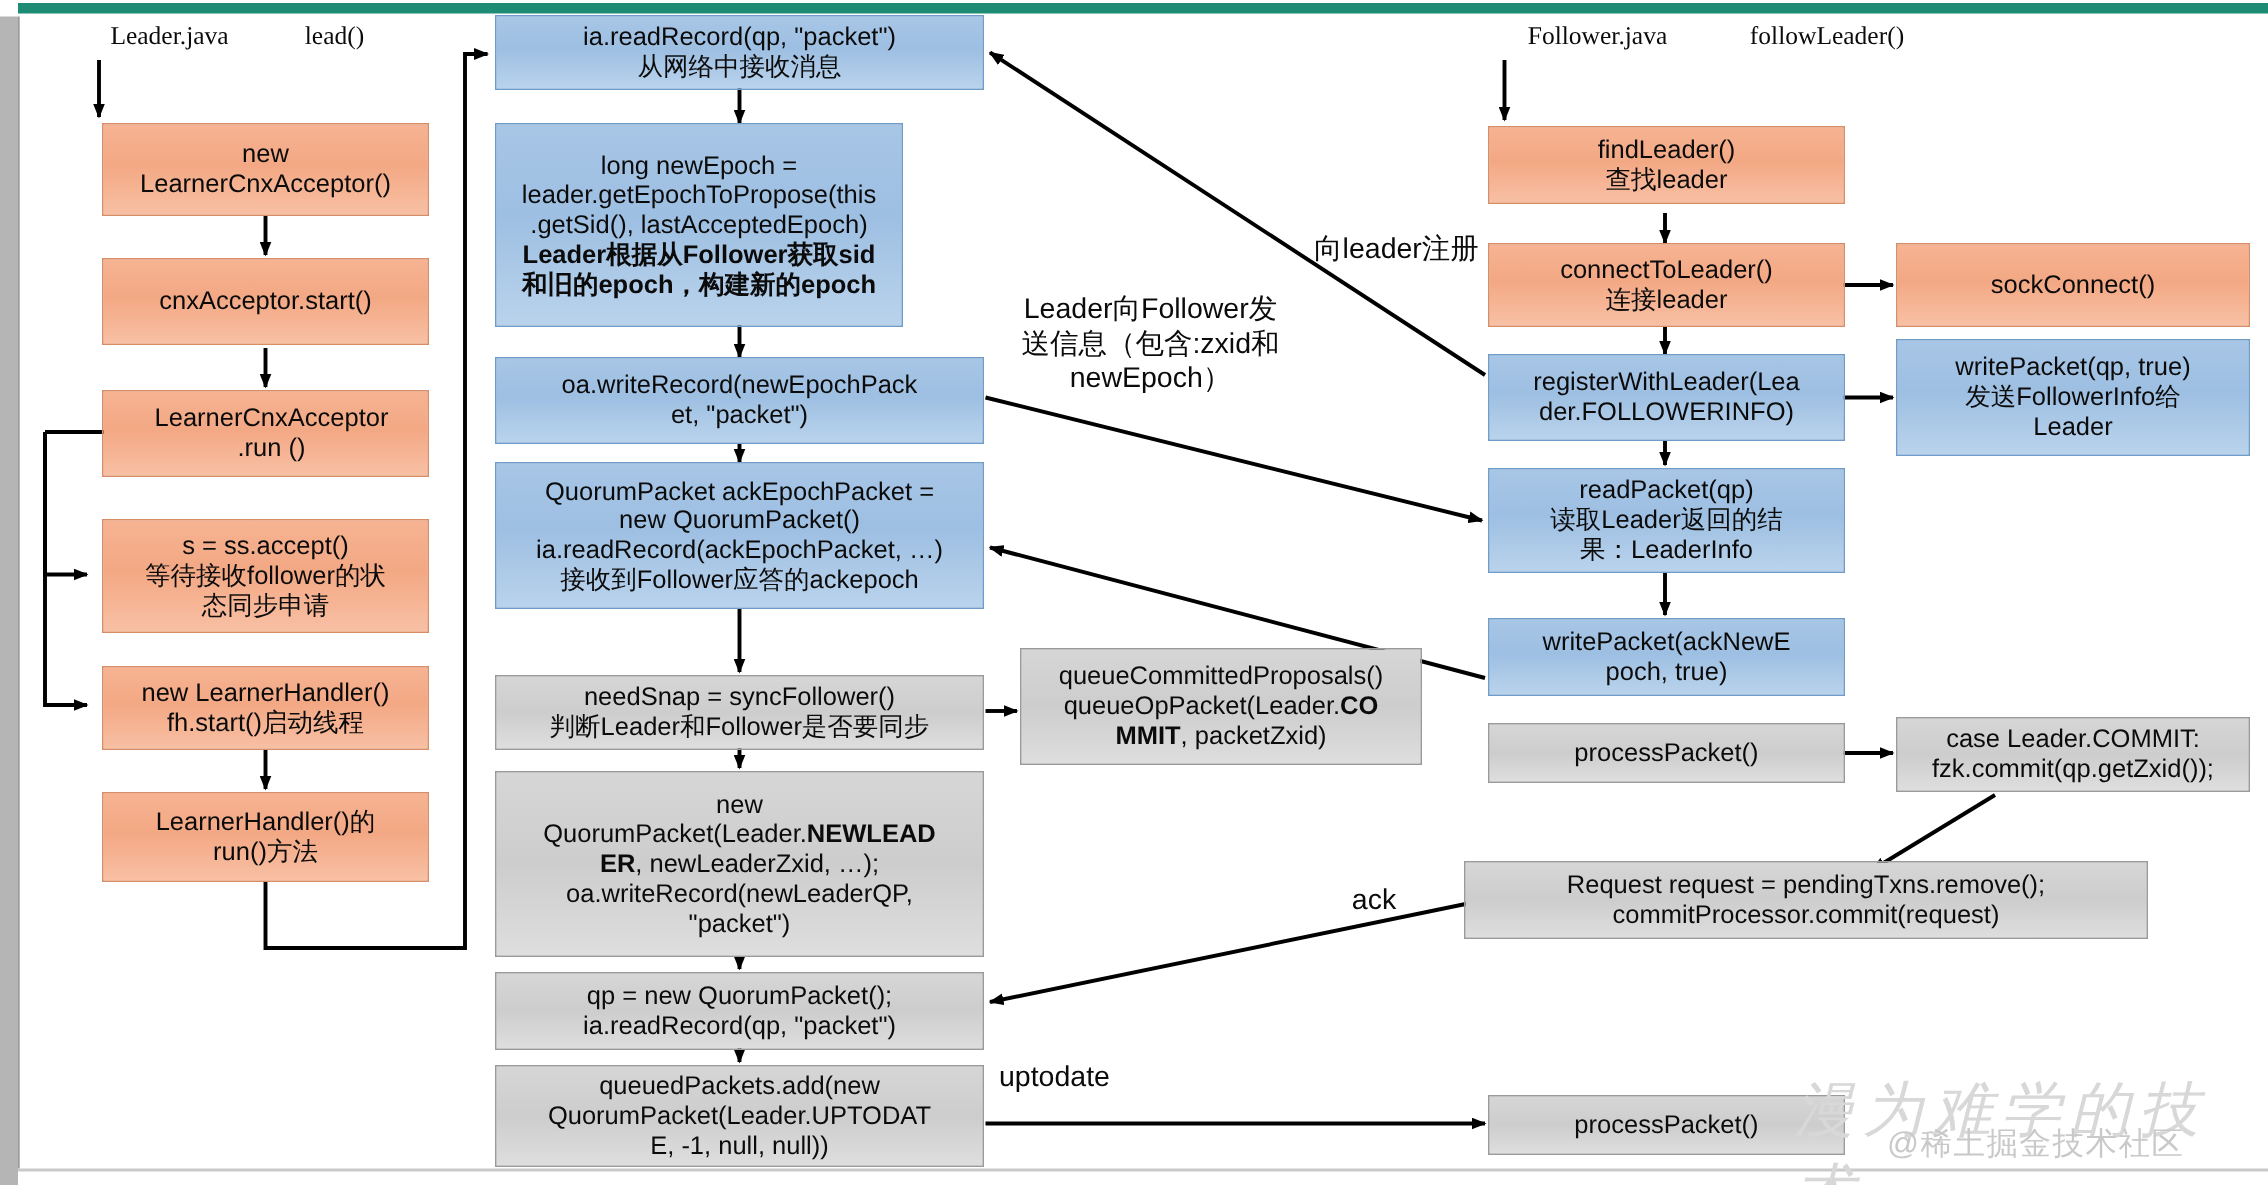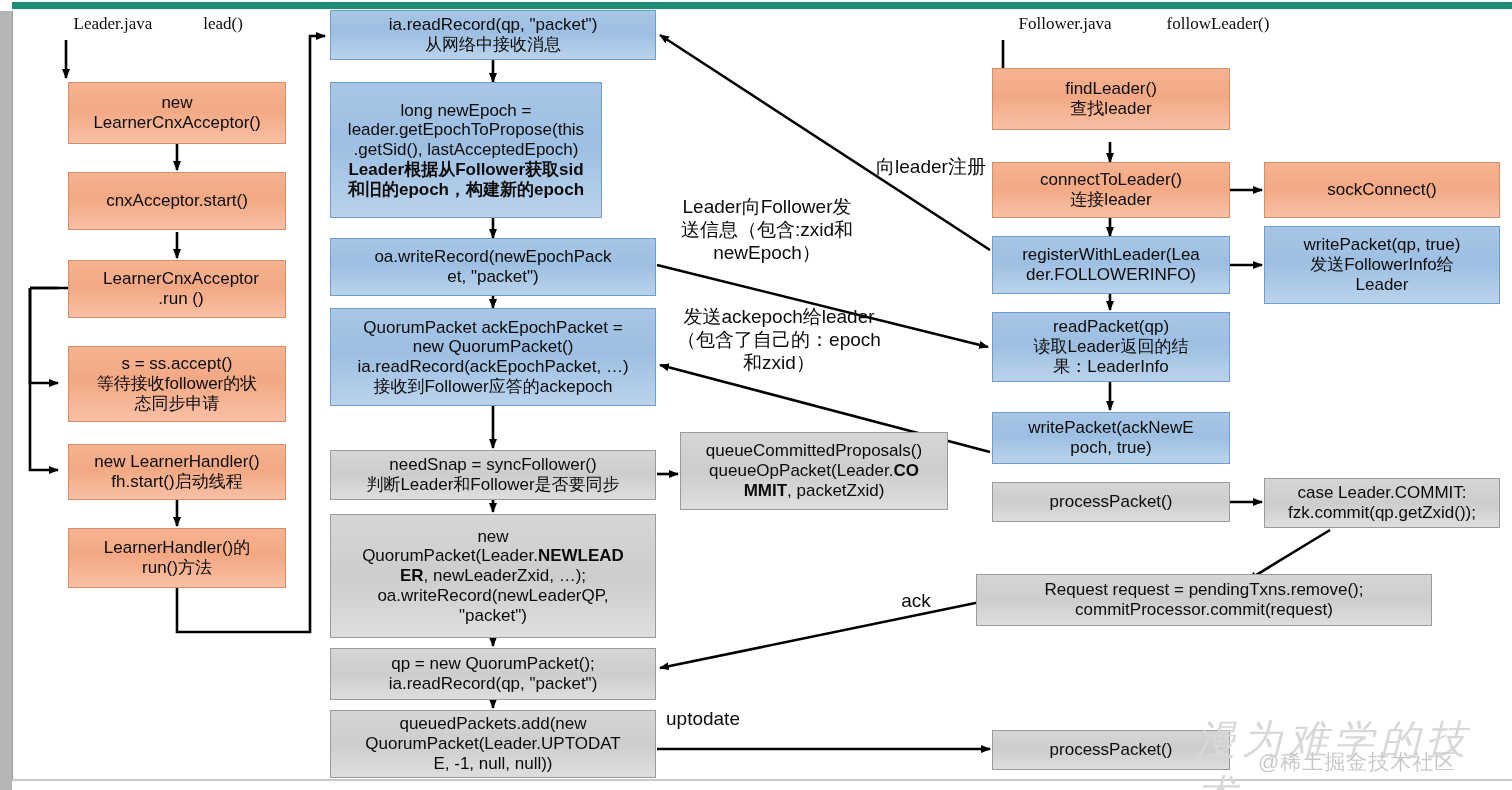--- a/index.html
+++ b/index.html
@@ -204,21 +204,21 @@
 QuorumPacket(Leader.UPTODAT
 E, -1, null, null))</span>
     </div>
 
   <div class="box gray" style="left:680px;top:432px;width:268px;height:78px;flex-direction:column;">
     <span>queueCommittedProposals()</span>
     <span><span>queueOpPacket(Leader.</span><span class="b">CO</span></span>
     <span><span class="b">MMIT</span><span>, packetZxid)</span></span>
   </div>
 
-  <div class="box orange" style="left:992px;top:68px;width:238px;height:62px;">
+  <div class="box orange" style="left:992px;top:84px;width:238px;height:52px;">
       <span style="white-space:pre-line">findLeader()
 查找leader</span>
     </div>
   <div class="box orange" style="left:992px;top:162px;width:238px;height:56px;">
       <span style="white-space:pre-line">connectToLeader()
 连接leader</span>
     </div>
   <div class="box blue" style="left:992px;top:236px;width:238px;height:58px;">
       <span style="white-space:pre-line">registerWithLeader(Lea
 der.FOLLOWERINFO)</span>
@@ -253,22 +253,19 @@
     </div>
   <div class="box gray" style="left:976px;top:574px;width:456px;height:52px;justify-content:center;">
       <span style="white-space:pre-line">Request request = pendingTxns.remove();
 commitProcessor.commit(request)</span>
     </div>
 
   <div class="lbl" style="left:856px;top:156px;width:150px;">向leader注册</div>
   <div class="lbl" style="left:662px;top:196px;width:210px;">Leader向Follower发
 送信息（包含:zxid和
 newEpoch）</div>
-  <div class="lbl" style="left:662px;top:306px;width:234px;">发送ackepoch给leader
-（包含了自己的：epoch
-和zxid）</div>
   <div class="lbl" style="left:886px;top:590px;width:60px;">ack</div>
   <div class="lbl" style="left:666px;top:708px;width:120px;text-align:left;">uptodate</div>
 
   <div class="wm-cal" style="left:1196px;top:712px;">漫为难学的技术</div>
   <div class="wm" style="left:1258px;top:748px;">@稀土掘金技术社区</div>
 
 </div>
 
 </body></html>

